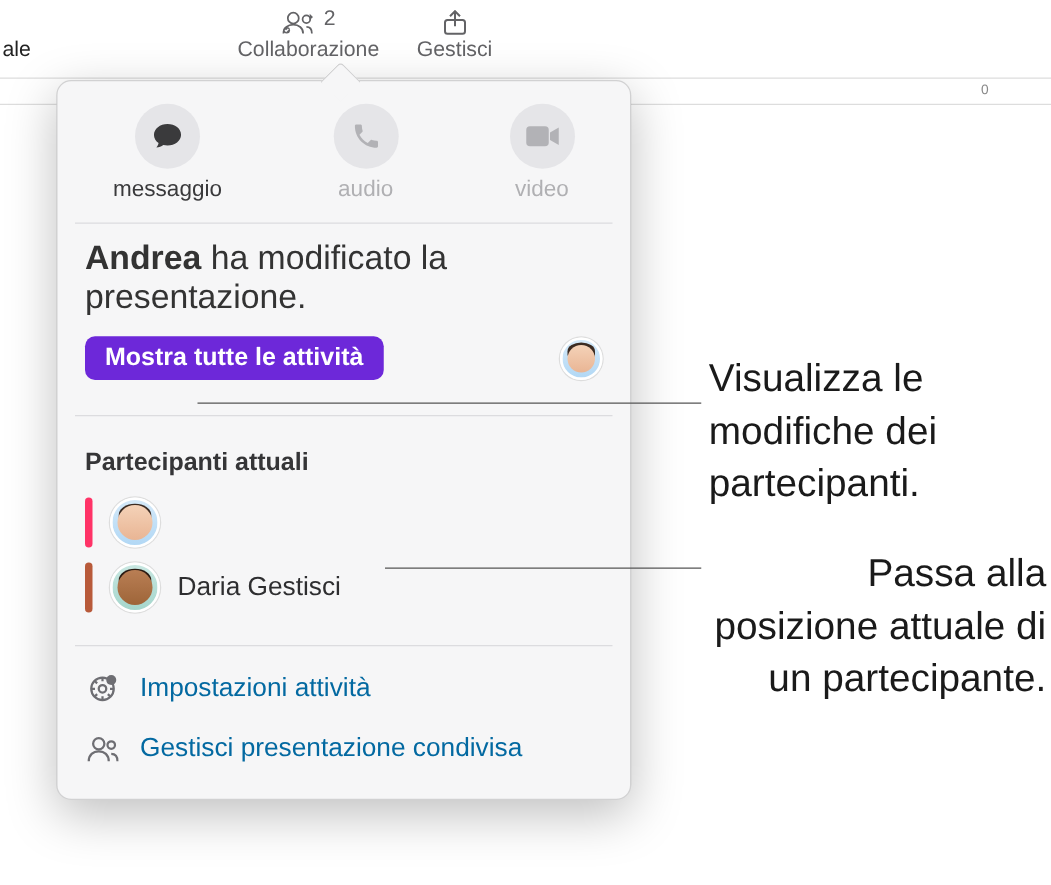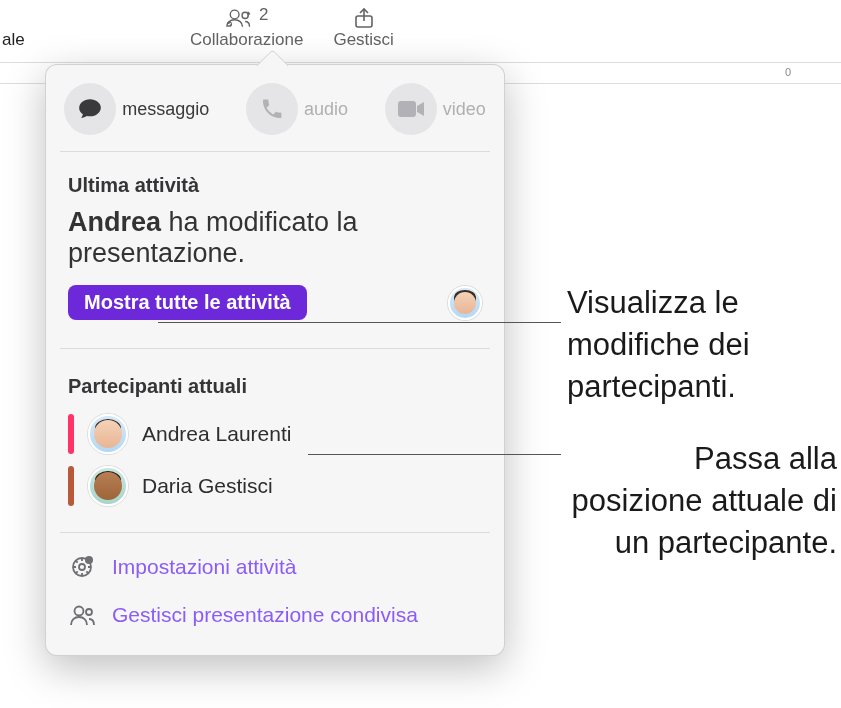--- a/index.html
+++ b/index.html
@@ -77,21 +77,21 @@
     border-top-left-radius: 4px;
   }
 
   .comm-row {
     display: flex;
     justify-content: space-around;
     padding: 18px 0 10px 0;
   }
   .comm-item {
     display: flex;
-    flex-direction: row;
+    flex-direction: column;
     align-items: center;
     gap: 6px;
     color: #3a3a3c;
     font-size: 18px;
     cursor: pointer;
   }
   .comm-item.disabled { color: #b0b0b3; }
   .comm-circle {
     width: 52px; height: 52px;
     border-radius: 50%;
@@ -163,21 +163,21 @@
   .avatar.bg2 .hair2 { background: #2a1a12; }
   .participant-name { font-size: 21px; color: #2e2e30; }
 
   .footer-list { padding: 0 22px 16px 22px; }
   .footer-item {
     display: flex;
     align-items: center;
     gap: 16px;
     padding: 10px 0;
     font-size: 21px;
-    color: #8b5cf6;
+    color: #0369a1;
     cursor: pointer;
   }
   .footer-icon {
     width: 28px; height: 28px;
     display: flex; align-items: center; justify-content: center;
     color: #6e6e73;
   }
 
   
   .callout {
@@ -258,21 +258,20 @@
           <path d="M20 7l7-4v14l-7-4z"></path>
         </svg>
       </div>
       <span>video</span>
     </div>
   </div>
 
   <div class="divider"></div>
 
   <div class="section">
-    <div class="section-title">Ultima attività</div>
     <div class="activity-line">
       <strong>Andrea</strong><span> ha modificato la presentazione.</span>
     </div>
     <div class="pill-row">
       <div class="pill">Mostra tutte le attività</div>
       <div class="mini-avatar">
         <div class="hair"></div>
         <div class="face"></div>
       </div>
     </div>
@@ -283,21 +282,20 @@
   <div class="section">
     <div class="section-title">Partecipanti attuali</div>
     <div class="participants-list">
 
       <div class="participant">
         <div class="color-bar" style="background:#ff3367"></div>
         <div class="avatar bg1">
           <div class="hair2"></div>
             <div class="face2"></div>
         </div>
-        <div class="participant-name">Andrea Laurenti</div>
       </div>
 
       <div class="participant">
         <div class="color-bar" style="background:#b85a3a"></div>
         <div class="avatar bg2">
           <div class="hair2"></div>
             <div class="face2"></div>
         </div>
         <div class="participant-name">Daria Gestisci</div>
       </div>

